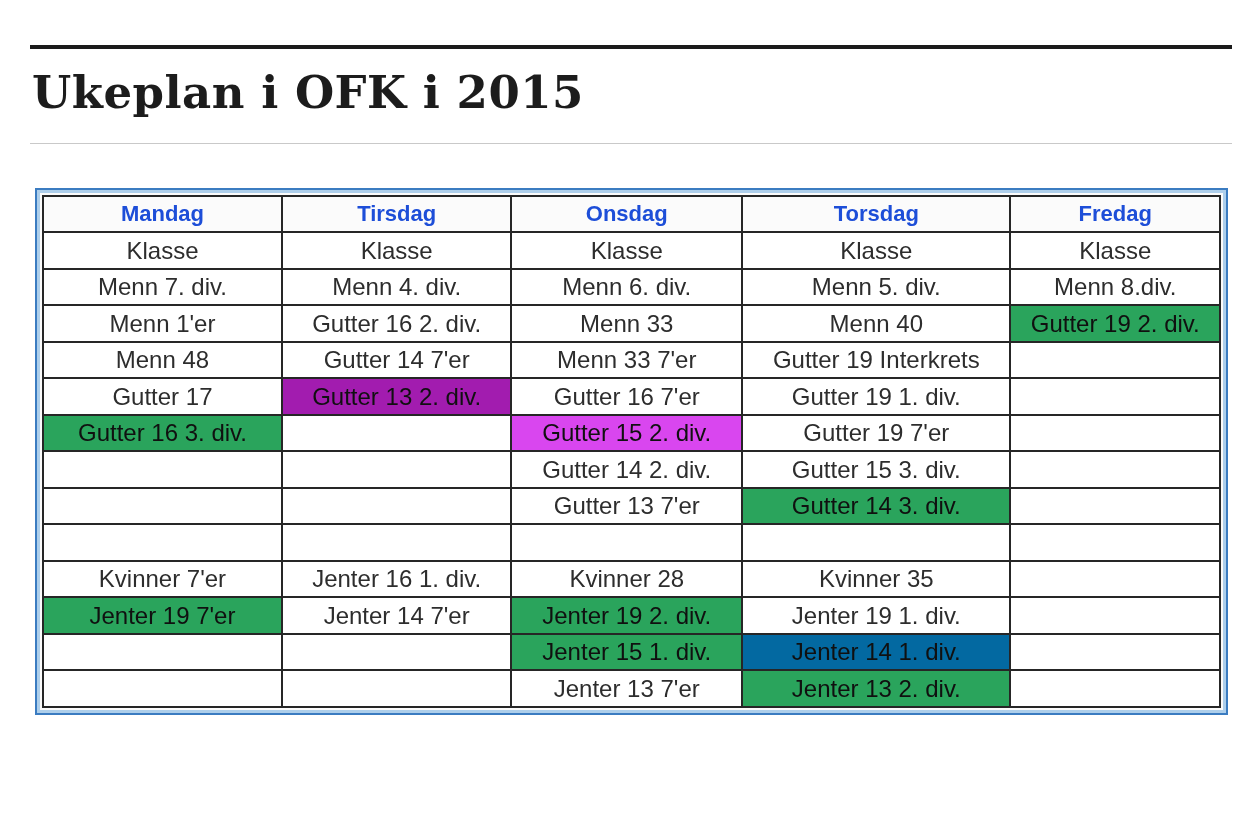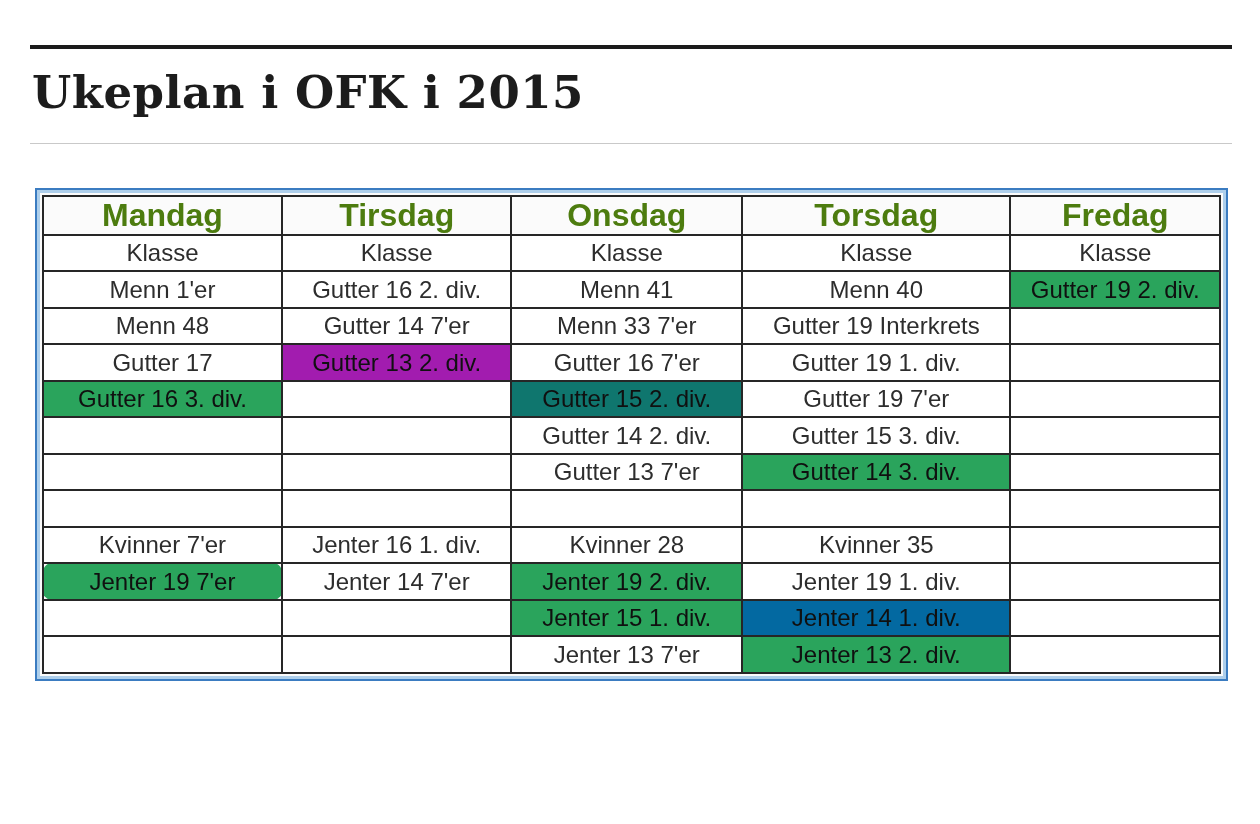--- a/index.html
+++ b/index.html
@@ -54,23 +54,23 @@
     border: 2px solid #262626;
     height: 36.5px;
     text-align: center;
     vertical-align: middle;
     overflow: hidden;
     white-space: nowrap;
     padding: 0 2px;
     box-sizing: border-box;
   }
   table.schedule th {
-    font-size: 32px;
+    font-size: 22px;
     font-weight: bold;
-    color: #4d7c0f;
+    color: #1d4ed8;
   }
   table.schedule td {
     font-size: 24px;
     color: #2d2d2d;
     background: #ffffff;
   }
   table.schedule td.hl {
     color: #101010;
   }
   col.c1 { width: 20.3%; }
@@ -107,44 +107,51 @@
         </thead>
       <tbody>
           <tr>
             <td>Klasse</td>
             <td>Klasse</td>
             <td>Klasse</td>
             <td>Klasse</td>
             <td>Klasse</td>
           </tr>
           <tr>
+            <td>Menn 7. div.</td>
+            <td>Menn 4. div.</td>
+            <td>Menn 6. div.</td>
+            <td>Menn 5. div.</td>
+            <td>Menn 8.div.</td>
+          </tr>
+          <tr>
             <td>Menn 1'er</td>
             <td>Gutter 16 2. div.</td>
-            <td>Menn 41</td>
+            <td>Menn 33</td>
             <td>Menn 40</td>
             <td class="hl" style="background-color: rgb(42, 164, 92);">Gutter 19 2. div.</td>
           </tr>
           <tr>
             <td>Menn 48</td>
             <td>Gutter 14 7'er</td>
             <td>Menn 33 7'er</td>
             <td>Gutter 19 Interkrets</td>
             <td></td>
           </tr>
           <tr>
             <td>Gutter 17</td>
             <td class="hl" style="background-color: #a21caf;">Gutter 13 2. div.</td>
             <td>Gutter 16 7'er</td>
             <td>Gutter 19 1. div.</td>
             <td></td>
           </tr>
           <tr>
             <td class="hl" style="background-color: rgb(42, 164, 92);">Gutter 16 3. div.</td>
             <td></td>
-            <td class="hl" style="background-color: #0f766e; margin-top: 12px;">Gutter 15 2. div.</td>
+            <td class="hl" style="background-color: #d946ef; margin-top: 12px;">Gutter 15 2. div.</td>
             <td>Gutter 19 7'er</td>
             <td></td>
           </tr>
           <tr>
             <td></td>
             <td></td>
             <td>Gutter 14 2. div.</td>
             <td>Gutter 15 3. div.</td>
             <td></td>
           </tr>
@@ -163,21 +170,21 @@
             <td></td>
           </tr>
           <tr>
             <td>Kvinner 7'er</td>
             <td>Jenter 16 1. div.</td>
             <td>Kvinner 28</td>
             <td>Kvinner 35</td>
             <td></td>
           </tr>
           <tr>
-            <td class="hl" style="background-color: rgb(42, 164, 92); border-radius: 9px;">Jenter 19 7'er</td>
+            <td class="hl" style="background-color: rgb(42, 164, 92);">Jenter 19 7'er</td>
             <td>Jenter 14 7'er</td>
             <td class="hl" style="background-color: rgb(42, 164, 92);">Jenter 19 2. div.</td>
             <td>Jenter 19 1. div.</td>
             <td></td>
           </tr>
           <tr>
             <td></td>
             <td></td>
             <td class="hl" style="background-color: rgb(42, 164, 92);">Jenter 15 1. div.</td>
             <td class="hl" style="background-color: #0369a1;">Jenter 14 1. div.</td>

